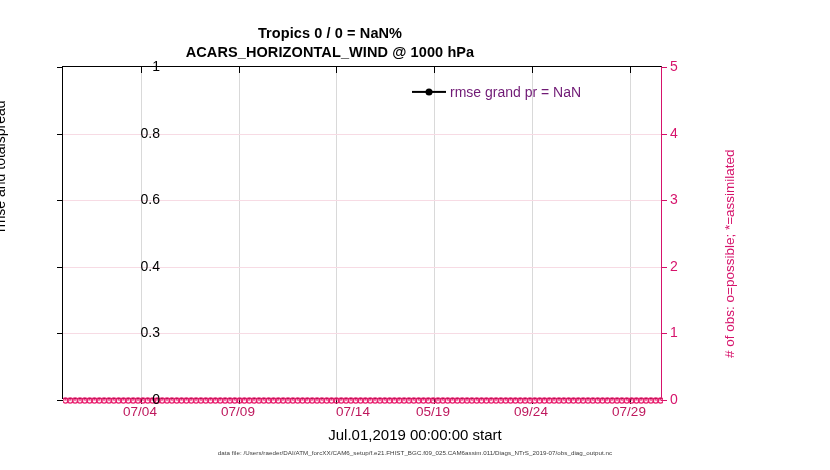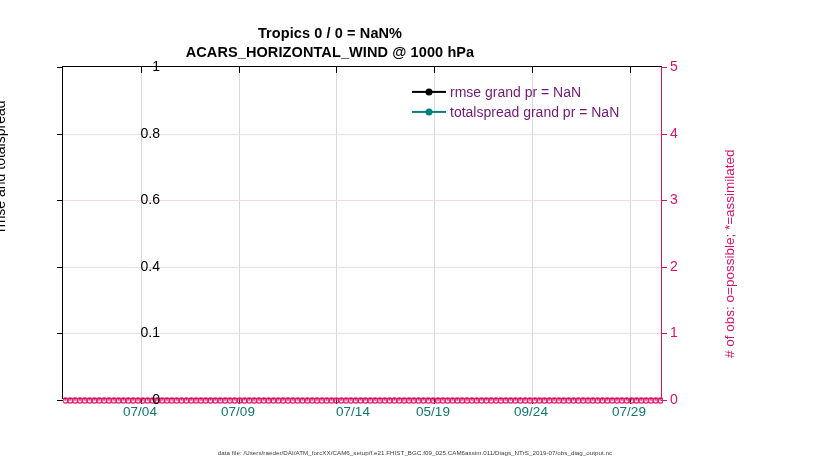--- a/index.html
+++ b/index.html
@@ -120,21 +120,21 @@
     width: 40px;
     font-size: 14px;
     color: #d6136b;
     transform: translateY(-50%);
     white-space: nowrap;
   }
   .xlabel-tick {
     position: absolute;
     top: 404px;
     font-size: 13.5px;
-    color: #0f766e;
+    color: #be185d;
     transform: translateX(-50%);
     white-space: nowrap;
   }
 
   
   .axis-title-left {
     position: absolute;
     left: -8px;
     top: 232px;
     transform-origin: left top;
@@ -523,21 +523,21 @@
           <circle cx="592.74" cy="5.5" r="2.6" fill="none" stroke="#e81f6e" stroke-width="1.4"></circle>
           <text x="592.74" y="8.7" fill="#e81f6e" font-size="9" text-anchor="middle" font-family="&quot;Liberation Sans&quot;, sans-serif">*</text>
           <circle cx="597.58" cy="5.5" r="2.6" fill="none" stroke="#e81f6e" stroke-width="1.4"></circle>
           <text x="597.58" y="8.7" fill="#e81f6e" font-size="9" text-anchor="middle" font-family="&quot;Liberation Sans&quot;, sans-serif">*</text>
         </svg>
     </div>
   </div>
 
   <div id="ylabels-left">
       <div class="ylabel-left-tick" style="top: 399px;">0</div>
-      <div class="ylabel-left-tick" style="top: 332px;">0.1</div>
+      <div class="ylabel-left-tick" style="top: 332px;">0.3</div>
       <div class="ylabel-left-tick" style="top: 266px;">0.4</div>
       <div class="ylabel-left-tick" style="top: 199px;">0.6</div>
       <div class="ylabel-left-tick" style="top: 133px;">0.8</div>
       <div class="ylabel-left-tick" style="top: 66px;">1</div>
     </div>
   <div id="ylabels-right">
       <div class="ylabel-right-tick" style="top: 399px;">0</div>
       <div class="ylabel-right-tick" style="top: 332px;">1</div>
       <div class="ylabel-right-tick" style="top: 266px;">2</div>
       <div class="ylabel-right-tick" style="top: 199px;">3</div>
@@ -548,33 +548,27 @@
       <div class="xlabel-tick" style="left: 140px;">07/04</div>
       <div class="xlabel-tick" style="left: 238px;">07/09</div>
       <div class="xlabel-tick" style="left: 353px;">07/14</div>
       <div class="xlabel-tick" style="left: 433px;">05/19</div>
       <div class="xlabel-tick" style="left: 531px;">09/24</div>
       <div class="xlabel-tick" style="left: 629px;">07/29</div>
     </div>
 
   <div class="axis-title-left">rmse and totalspread</div>
   <div class="axis-title-right"># of obs: o=possible; *=assimilated</div>
+  <div class="axis-title-bottom">Jul.01,2019 00:00:00 start</div>
 
   <div class="legend">
     <div class="legend-row">
       <span class="legend-sample">
         <span class="lline" style="background:#000000"></span>
         <span class="ldot" style="background:#000000"></span>
       </span>
       <span class="legend-text">rmse grand pr = NaN</span>
     </div>
-    <div class="legend-row">
-      <span class="legend-sample">
-        <span class="lline" style="background:#00807f"></span>
-        <span class="ldot" style="background:#00807f"></span>
-      </span>
-      <span class="legend-text">totalspread grand pr = NaN</span>
-    </div>
   </div>
 
   <div class="caption">data file: /Users/raeder/DAI/ATM_forcXX/CAM6_setup/f.e21.FHIST_BGC.f09_025.CAM6assim.011/Diags_NTrS_2019-07/obs_diag_output.nc</div>
 
 </div>
 
 </body></html>

